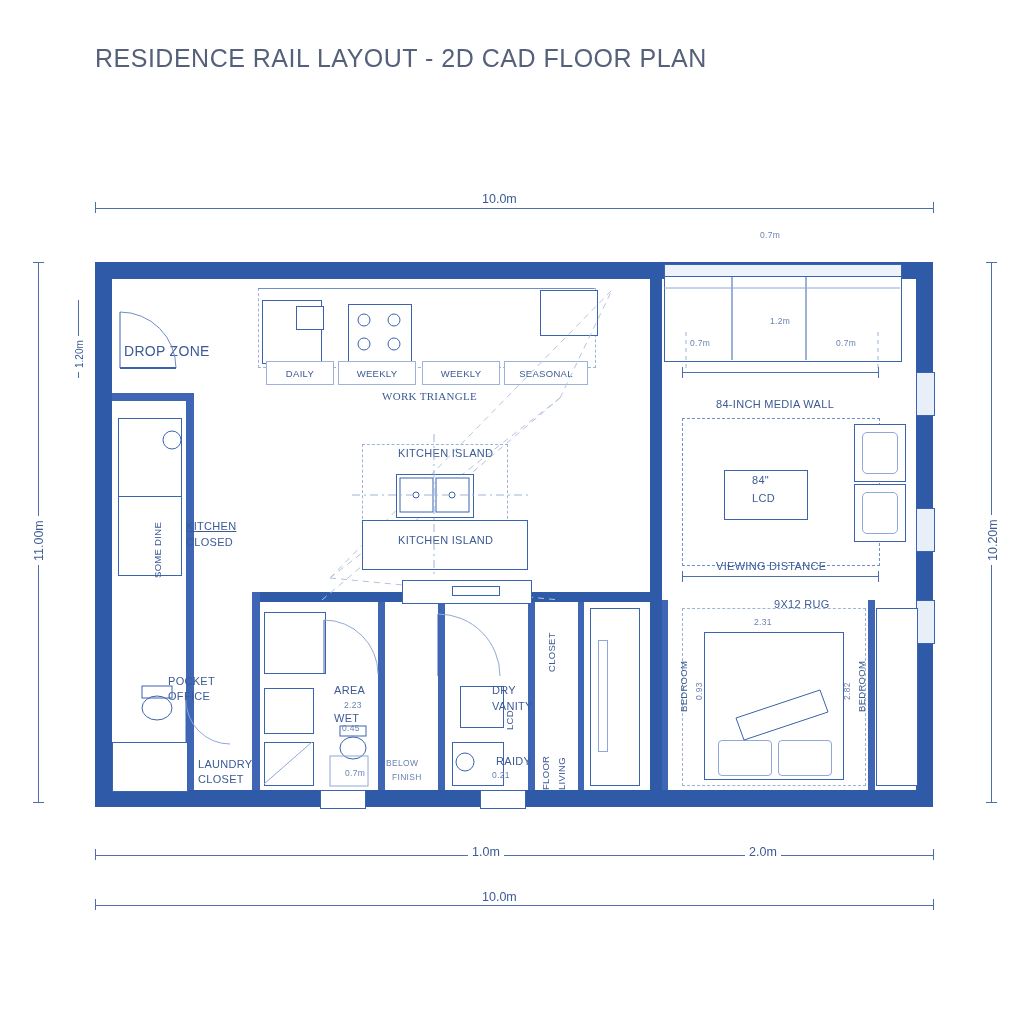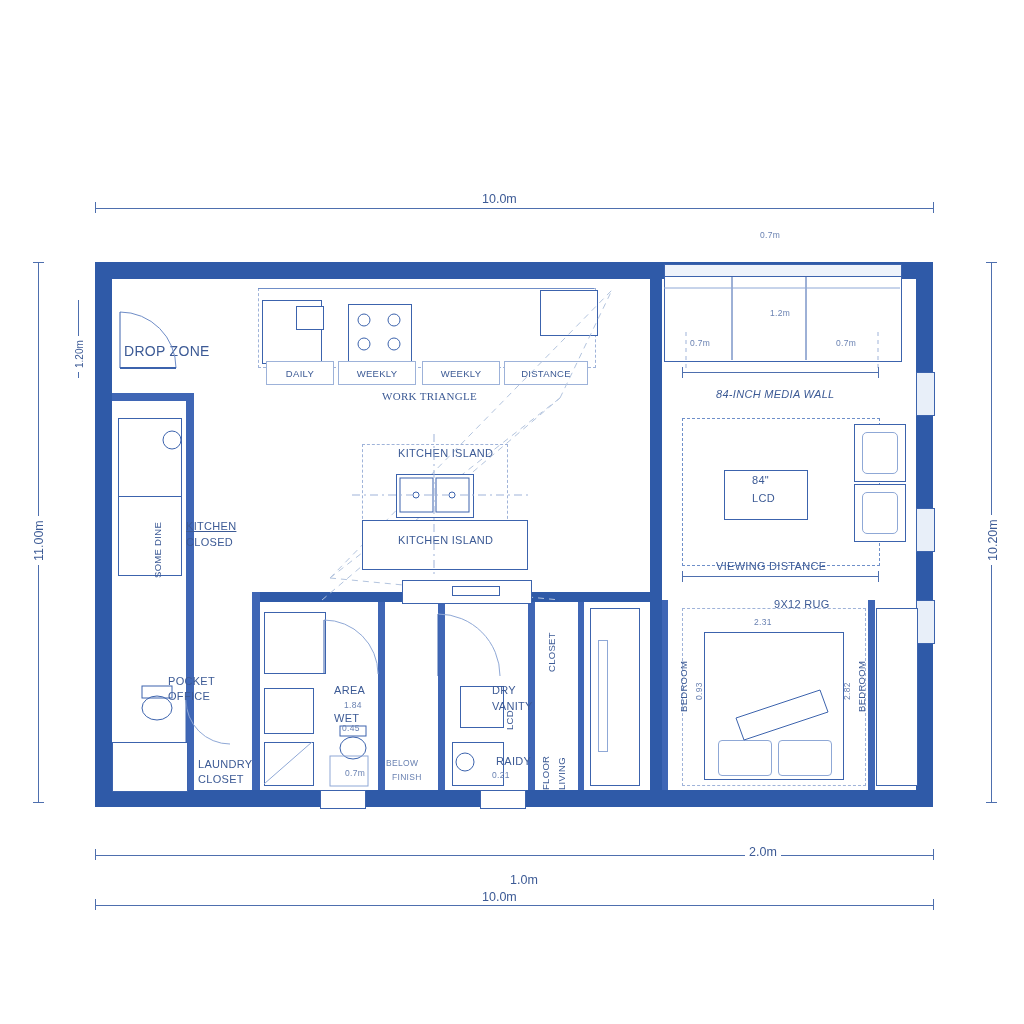--- a/index.html
+++ b/index.html
@@ -64,20 +64,21 @@
     letter-spacing:0.3px;
   }
 
   svg{position:absolute;left:0;top:0;overflow:visible;}
 </style>
 </head>
 <body>
 
 <div class="plan-root">
 
+  <div class="title">RESIDENCE RAIL LAYOUT - 2D CAD FLOOR PLAN</div>
 
   <div class="dimline h" style="left:95px;top:208px;width:838px;"></div>
   <div class="tick v" style="left:95px;top:202px;"></div>
   <div class="tick v" style="left:933px;top:202px;"></div>
   <div class="dimtext" style="left:478px;top:192px;">10.0m</div>
 
   <div class="dimline v" style="left:38px;top:262px;height:540px;"></div>
   <div class="tick h" style="left:33px;top:262px;"></div>
   <div class="tick h" style="left:33px;top:802px;"></div>
   <div class="dimtext vert" style="left:32px;top:565px;">11.00m</div>
@@ -86,21 +87,21 @@
   <div class="dimtext vert" style="left:74px;top:372px;font-size:10px;">1.20m</div>
 
   <div class="dimline v" style="left:991px;top:262px;height:540px;"></div>
   <div class="tick h" style="left:986px;top:262px;"></div>
   <div class="tick h" style="left:986px;top:802px;"></div>
   <div class="dimtext vert" style="left:986px;top:565px;">10.20m</div>
 
   <div class="dimline h" style="left:95px;top:855px;width:838px;"></div>
   <div class="tick v" style="left:95px;top:849px;"></div>
   <div class="tick v" style="left:933px;top:849px;"></div>
-  <div class="dimtext" style="left:506px;top:845px;margin-top:28px;">1.0m</div>
+  <div class="dimtext" style="left:468px;top:845px;">1.0m</div>
   <div class="dimtext" style="left:745px;top:845px;">2.0m</div>
 
   <div class="dimline h" style="left:95px;top:905px;width:838px;"></div>
   <div class="tick v" style="left:95px;top:899px;"></div>
   <div class="tick v" style="left:933px;top:899px;"></div>
   <div class="dimtext" style="left:478px;top:890px;">10.0m</div>
 
   <div class="wall" style="left:95px;top:262px;width:838px;height:17px;"></div>
 
   <div class="wall" style="left:95px;top:790px;width:838px;height:17px;"></div>
@@ -151,21 +152,21 @@
     <circle cx="394" cy="320" r="6" fill="none" stroke="#3c63ad"></circle>
     <circle cx="364" cy="344" r="6" fill="none" stroke="#3c63ad"></circle>
     <circle cx="394" cy="344" r="6" fill="none" stroke="#3c63ad"></circle>
   </svg>
   <div class="box" style="left:540px;top:290px;width:56px;height:44px;"></div>
   <div class="thin" style="left:258px;top:288px;width:336px;height:1px;"></div>
 
   <div class="tagbox" style="left:266px;top:361px;width:66px;height:22px;text-align:right;">DAILY</div>
   <div class="tagbox" style="left:338px;top:361px;width:76px;height:22px;">WEEKLY</div>
   <div class="tagbox" style="left:422px;top:361px;width:76px;height:22px;">WEEKLY</div>
-  <div class="tagbox" style="left:504px;top:361px;width:82px;height:22px;">DISTANCE</div>
+  <div class="tagbox" style="left:504px;top:361px;width:82px;height:22px;">SEASONAL</div>
 
   <svg width="1024" height="1024">
     <line x1="330" y1="578" x2="612" y2="290" stroke="#b3c4de" stroke-width="1" stroke-dasharray="6 5"></line>
     <line x1="330" y1="578" x2="560" y2="398" stroke="#b3c4de" stroke-width="1" stroke-dasharray="6 5"></line>
     <line x1="560" y1="398" x2="612" y2="290" stroke="#b3c4de" stroke-width="1" stroke-dasharray="6 5"></line>
     <line x1="330" y1="578" x2="560" y2="600" stroke="#b3c4de" stroke-width="1" stroke-dasharray="6 5"></line>
     <line x1="322" y1="600" x2="560" y2="398" stroke="#b3c4de" stroke-width="1" stroke-dasharray="6 5"></line>
   </svg>
   <div class="lbl" style="left:382px;top:390px;font-family:Liberation Serif, serif;">WORK TRIANGLE</div>
 
@@ -212,21 +213,21 @@
   </svg>
   <div class="box" style="left:112px;top:742px;width:74px;height:48px;"></div>
 
   <div class="box" style="left:264px;top:612px;width:60px;height:60px;"></div>
   <svg width="1024" height="1024">
     <path d="M324 620 A 54 54 0 0 1 378 674" fill="none" stroke="#8fa8d6" stroke-width="1"></path>
     <line x1="324" y1="620" x2="324" y2="674" stroke="#3c63ad" stroke-width="1"></line>
   </svg>
   <div class="lbl" style="left:334px;top:668px;margin-top:44px;">WET</div>
   <div class="lbl" style="left:334px;top:684px;">AREA</div>
-  <div class="lbl xs" style="left:344px;top:700px;">1.84</div>
+  <div class="lbl xs" style="left:344px;top:700px;">2.23</div>
 
   <div class="box" style="left:264px;top:688px;width:48px;height:44px;"></div>
   <div class="box" style="left:264px;top:742px;width:48px;height:42px;"></div>
   <svg width="1024" height="1024">
     <line x1="264" y1="784" x2="312" y2="742" stroke="#8fa8d6" stroke-width="1"></line>
   </svg>
 
   <svg width="1024" height="1024">
     <rect x="340" y="726" width="26" height="10" fill="none" stroke="#3c63ad"></rect>
     <ellipse cx="353" cy="748" rx="13" ry="11" fill="none" stroke="#3c63ad"></ellipse>
@@ -261,28 +262,28 @@
   <div class="box" style="left:664px;top:264px;width:236px;height:12px;background:#eef3fb;"></div>
   <div class="box" style="left:664px;top:276px;width:236px;height:84px;"></div>
   <svg width="1024" height="1024">
     <line x1="732" y1="276" x2="732" y2="360" stroke="#3c63ad" stroke-width="1"></line>
     <line x1="806" y1="276" x2="806" y2="360" stroke="#3c63ad" stroke-width="1"></line>
     <line x1="664" y1="288" x2="900" y2="288" stroke="#8fa8d6" stroke-width="1"></line>
     <line x1="686" y1="332" x2="686" y2="372" stroke="#9fb3d9" stroke-width="1" stroke-dasharray="4 4"></line>
     <line x1="878" y1="332" x2="878" y2="372" stroke="#9fb3d9" stroke-width="1" stroke-dasharray="4 4"></line>
   </svg>
   <div class="lbl xs" style="left:760px;top:230px;">0.7m</div>
-  <div class="lbl xs" style="left:770px;top:308px;">1.2m</div>
+  <div class="lbl xs" style="left:770px;top:316px;">1.2m</div>
   <div class="lbl xs" style="left:690px;top:338px;">0.7m</div>
   <div class="lbl xs" style="left:836px;top:338px;">0.7m</div>
   <div class="dimline h" style="left:682px;top:372px;width:196px;"></div>
   <div class="tick v" style="left:682px;top:367px;"></div>
   <div class="tick v" style="left:878px;top:367px;"></div>
 
-  <div class="lbl" style="left:716px;top:388px;font-style:italic;">84-INCH MEDIA WALL</div>
+  <div class="lbl" style="left:716px;top:398px;">84-INCH MEDIA WALL</div>
   <div class="dashblue" style="left:682px;top:418px;width:196px;height:146px;"></div>
   <div class="box" style="left:724px;top:470px;width:82px;height:48px;"></div>
   <div class="lbl" style="left:752px;top:474px;">84"</div>
   <div class="lbl" style="left:752px;top:492px;">LCD</div>
   <div class="lbl" style="left:716px;top:560px;">VIEWING DISTANCE</div>
   <div class="dimline h" style="left:682px;top:576px;width:196px;"></div>
   <div class="tick v" style="left:682px;top:571px;"></div>
   <div class="tick v" style="left:878px;top:571px;"></div>
 
   <div class="box" style="left:854px;top:424px;width:50px;height:56px;"></div>

